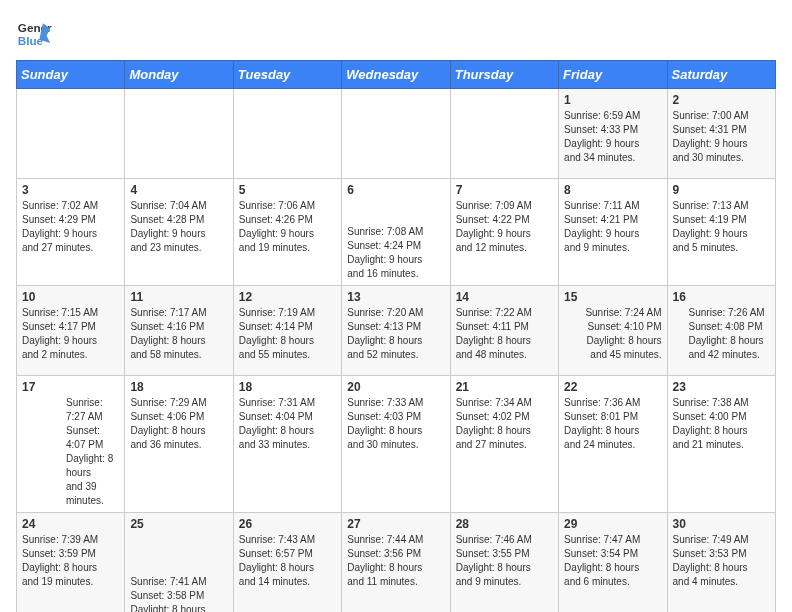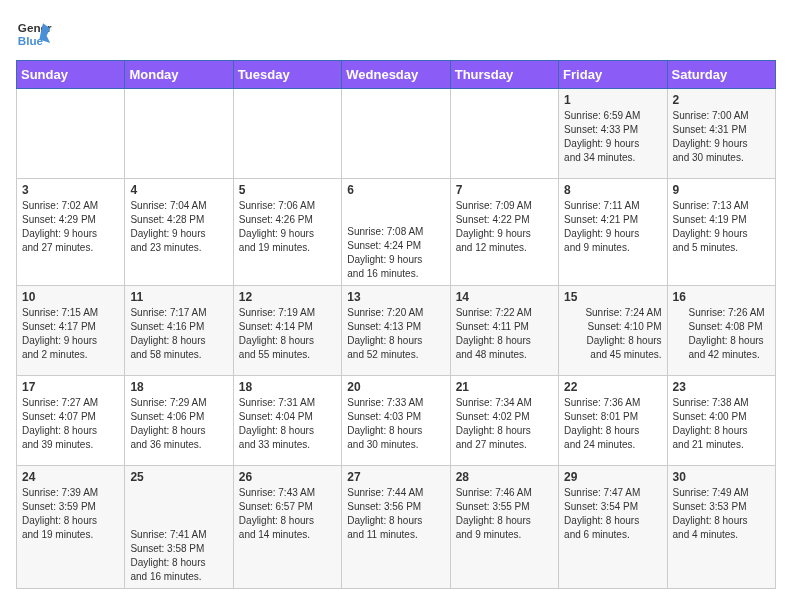--- a/index.html
+++ b/index.html
@@ -36,22 +36,23 @@
     .subtitle {
       font-size: 15px;
       color: #555;
     }
     table {
       width: 100%;
       border-collapse: collapse;
       table-layout: fixed;
     }
     thead tr {
-      background: #8b5cf6;
+      background: #3b82f6;
       color: #fff;
+      font-style: italic;
     }
     thead th {
       padding: 6px 4px;
       font-size: 13px;
       font-weight: bold;
       text-align: left;
       border: 1px solid #3a6ab5;
     }
     tbody tr {
       vertical-align: top;
@@ -235,21 +236,21 @@
           <span class="day-number">16</span>
           <div class="day-info" style="white-space: pre-line; margin-left: 16px;">Sunrise: 7:26 AM
 Sunset: 4:08 PM
 Daylight: 8 hours
 and 42 minutes.</div>
         </td>
       </tr>
       <tr>
         <td>
           <span class="day-number">17</span>
-          <div class="day-info" style="white-space: pre-line;">Sunrise: 7:27 AM
+          <div class="day-info" style="white-space: pre-line; margin-left: 44px;">Sunrise: 7:27 AM
 Sunset: 4:07 PM
 Daylight: 8 hours
 and 39 minutes.</div>
         </td>
         <td>
           <span class="day-number">18</span>
           <div class="day-info" style="white-space: pre-line;">Sunrise: 7:29 AM
 Sunset: 4:06 PM
 Daylight: 8 hours
 and 36 minutes.</div>

